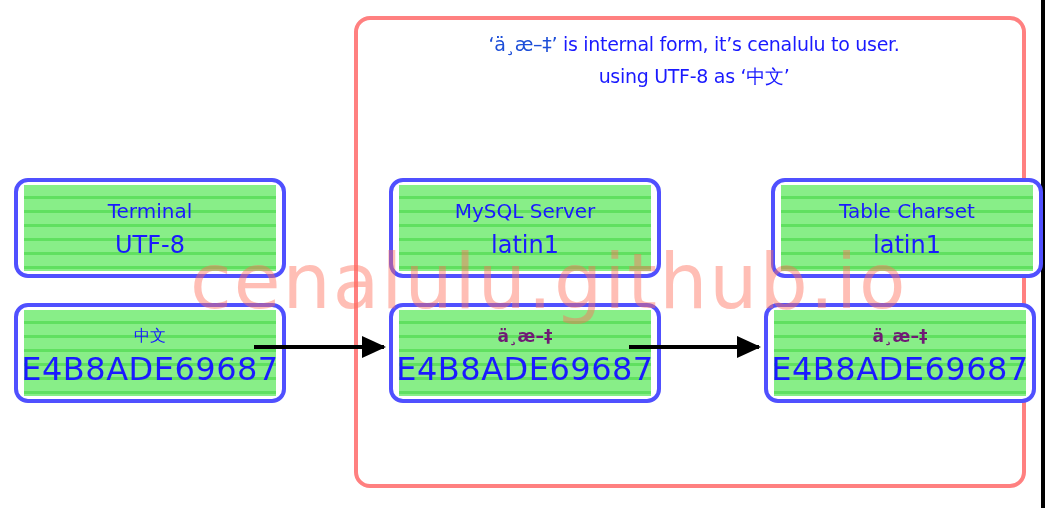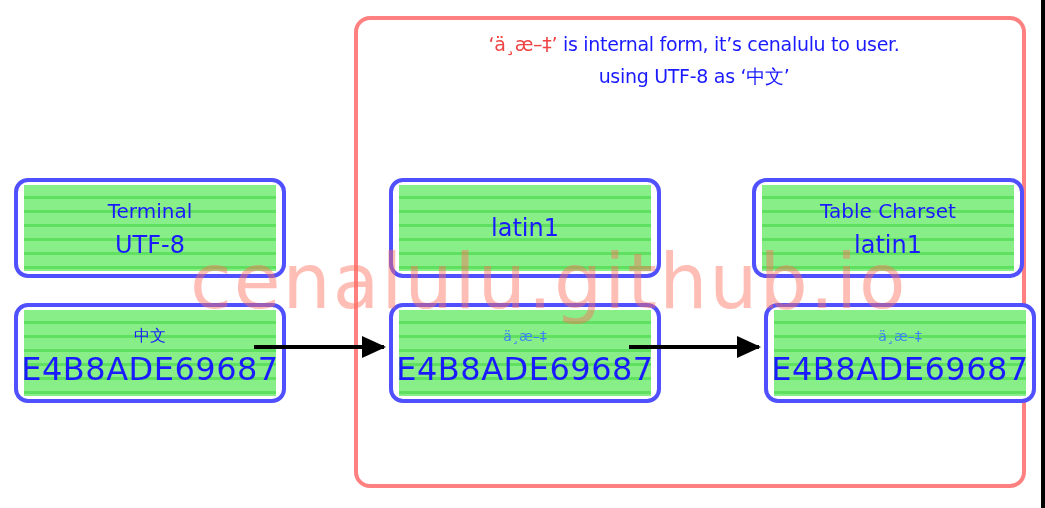--- a/index.html
+++ b/index.html
@@ -11,42 +11,42 @@
     .edge-strip { position: absolute; top: 0; right: 0; width: 4px; height: 508px; background: #000; }
     .frame {
       position: absolute; left: 354px; top: 16px; width: 672px; height: 472px;
       border: 4px solid #ff8080; border-radius: 16px; box-sizing: border-box;
     }
     .note {
       position: absolute; left: 360px; top: 28px; width: 668px;
       text-align: center; color: #1a1aff; font-size: 19px; line-height: 32px;
       font-family: "DejaVu Sans", sans-serif; letter-spacing: -0.3px;
     }
-    .note .red { color: #ef4444; }
+    .note .red { color: #1d4ed8; }
     .box {
       position: absolute; width: 272px; height: 100px; box-sizing: border-box;
       border: 4px solid #5050ff; border-radius: 14px; overflow: hidden; background: #fff;
     }
     .fill {
       position: absolute; inset: 3px 6px 3px 6px;
       background:
         repeating-linear-gradient(180deg,
           #88ee88 0px, #88ee88 11px,
           #60e060 11px, #60e060 14px);
     }
     .box .txt {
       position: absolute; left: 0; right: 0; top: 0; bottom: 0;
       display: flex; flex-direction: column; align-items: center; justify-content: center;
       color: #1a1aff; text-align: center;
     }
     .box .l1 { font-size: 20px; line-height: 34px; }
     .box .l2 { font-size: 24px; line-height: 34px; }
     .box .hex { font-size: 32px; line-height: 34px; letter-spacing: 0.5px; }
     .box .cn { font-size: 16px; line-height: 32px; }
-    .box .garbled { font-size: 14px; line-height: 32px; color: #3b82f6; }
+    .box .garbled { font-size: 17px; line-height: 32px; color: #701a75; font-weight: bold; }
     .arrow { position: absolute; height: 4px; background: #000; }
     .arrow::after {
       content: ""; position: absolute; right: -2px; top: -9px;
       border-left: 24px solid #000; border-top: 11px solid transparent; border-bottom: 11px solid transparent;
     }
     .watermark {
       position: absolute; left: 190px; top: 232px; width: 600px; text-align: center;
       font-size: 76px; line-height: 100px; color: rgba(255, 110, 90, 0.45);
       font-family: "DejaVu Sans", sans-serif; letter-spacing: 2px; pointer-events: none;
     }
@@ -76,32 +76,33 @@
   <div class="fill"></div>
   <div class="txt">
     <div class="cn">中文</div>
     <div class="hex">E4B8ADE69687</div>
   </div>
 </div>
 
 <div class="box" style="left:389px; top:178px;">
   <div class="fill"></div>
   <div class="txt">
+    <div class="l1">MySQL Server</div>
     <div class="l2">latin1</div>
   </div>
 </div>
 <div class="box" style="left:389px; top:303px;">
   <div class="fill"></div>
   <div class="txt">
     <div class="garbled">ä¸æ–‡</div>
     <div class="hex">E4B8ADE69687</div>
   </div>
 </div>
 
-<div class="box" style="left:752px; top:178px;">
+<div class="box" style="left:771px; top:178px;">
   <div class="fill"></div>
   <div class="txt">
     <div class="l1">Table Charset</div>
     <div class="l2">latin1</div>
   </div>
 </div>
 <div class="box" style="left:764px; top:303px;">
   <div class="fill"></div>
   <div class="txt">
     <div class="garbled">ä¸æ–‡</div>

